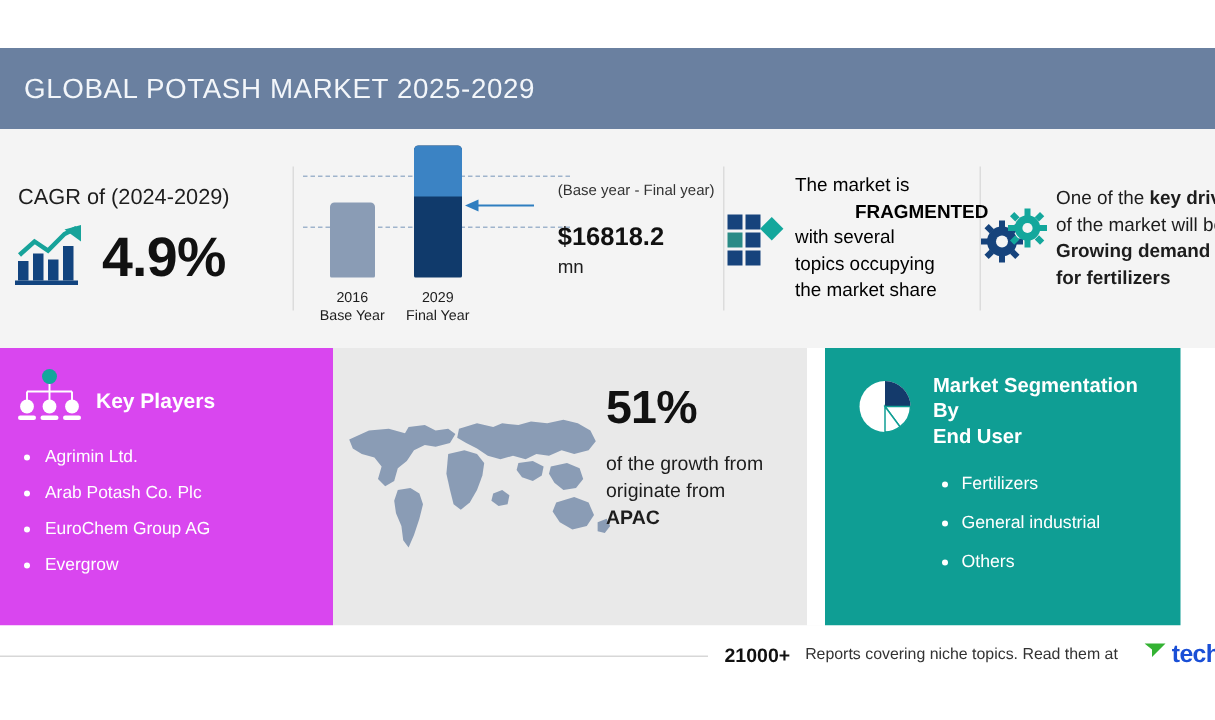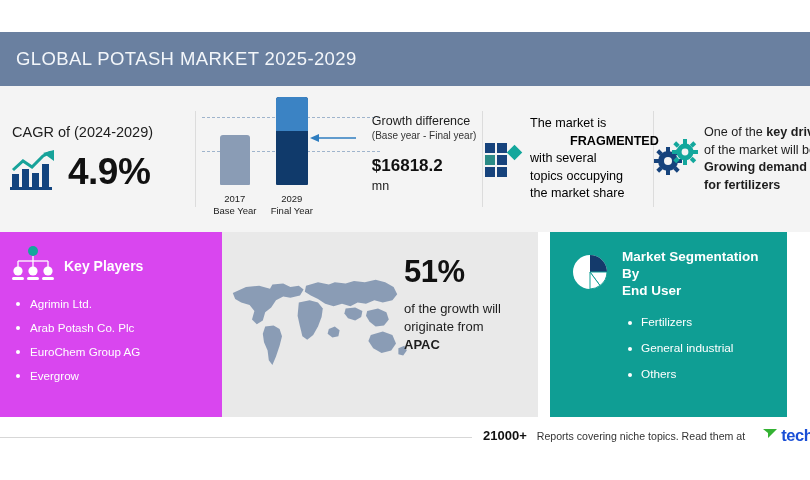--- a/index.html
+++ b/index.html
@@ -414,38 +414,37 @@
       <div class="bars-wrap">
         <div class="dashline" style="top:18px;"></div>
         <div class="dashline" style="top:52px;"></div>
 
         <div class="bar bar-2024"></div>
         <div class="bar bar-2029">
           <div class="top-seg"></div>
         </div>
 
         <div class="bar-caption cap-2024">
-          <div>2017</div>
+          <div>2016</div>
           <div>Base Year</div>
         </div>
         <div class="bar-caption cap-2029">
           <div>2029</div>
           <div>Final Year</div>
         </div>
 
         <span class="arrow">
           <svg width="46" height="10" viewBox="0 0 46 10">
             <line x1="8" y1="5" x2="46" y2="5" stroke="#2f7ec0" stroke-width="1.4"></line>
             <polygon points="0,5 9,1 9,9" fill="#2f7ec0"></polygon>
           </svg>
         </span>
       </div>
 
       <div class="growth-text">
-        <div class="growth-head">Growth difference</div>
         <div class="growth-sub">(Base year - Final year)</div>
         <div class="growth-amt">$16818.2</div>
         <div class="growth-mn">mn</div>
       </div>
     </div>
 
     <div class="vdiv"></div>
 
     <div class="cell cell-frag">
       <span class="frag-icon">
@@ -550,21 +549,21 @@
             <path d="M232,70 L250,66 L264,72 L268,84 L260,94 L246,96 L236,88 L230,78 Z"></path>
             <path d="M238,110 L258,104 L274,110 L280,124 L272,136 L256,140 L242,132 L234,120 Z"></path>
             <path d="M284,132 L294,128 L298,136 L292,144 L284,142 Z"></path>
             <path d="M168,100 L178,96 L186,102 L184,112 L174,114 L166,108 Z"></path>
           </g>
         </svg>
       </span>
       <div class="apac-block">
         <div class="apac-pct">51%</div>
         <div class="apac-desc">
-          <span>of the growth will</span><br>
+          <span>of the growth from</span><br>
           <span>originate from</span><br>
           <b>APAC</b>
         </div>
       </div>
     </div>
 
     <div class="mid-gap"></div>
 
     <div class="panel-seg">
       <div class="seg-head">

